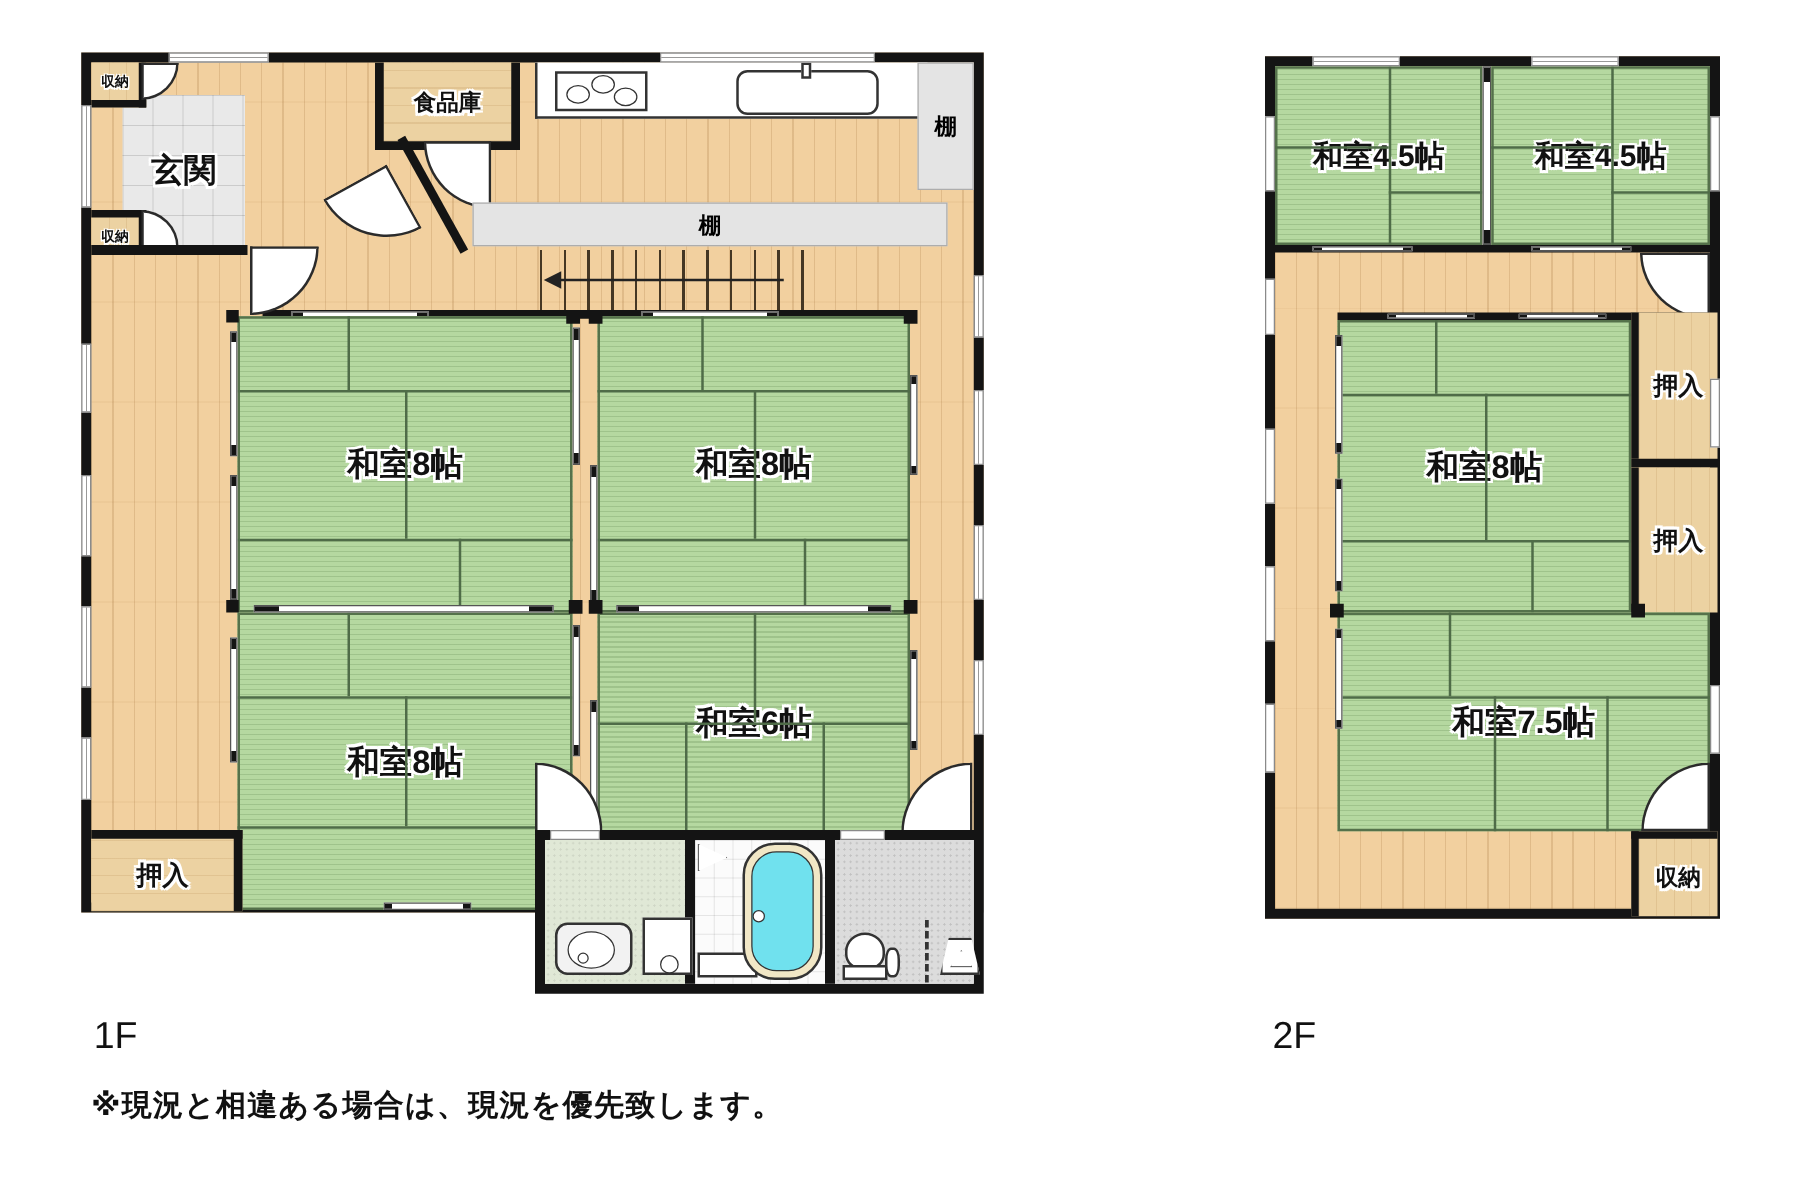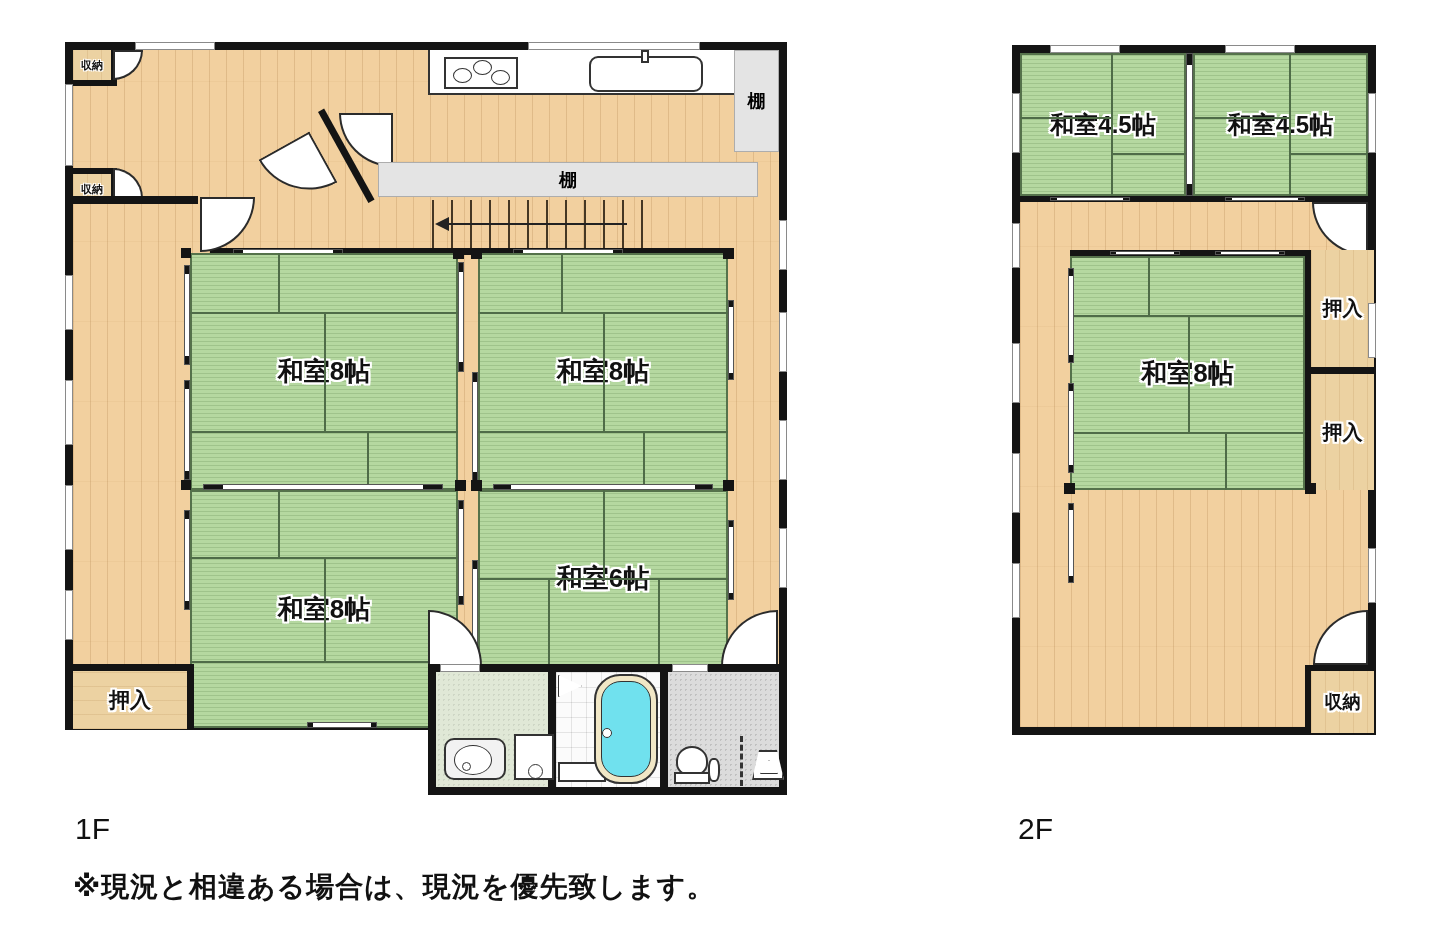--- a/index.html
+++ b/index.html
@@ -43,41 +43,47 @@
   .halo1{color:#111;font-weight:bold;
         text-shadow:-1px -1px 0 #fff,1px -1px 0 #fff,-1px 1px 0 #fff,1px 1px 0 #fff;}
   .cen{display:flex;align-items:center;justify-content:center;}
   .room-label{font-size:26px;white-space:nowrap;}
   .mid-label{font-size:21px;white-space:nowrap;}
   .sm-label{font-size:18px;white-space:nowrap;}
   .tiny-label{font-size:11px;white-space:nowrap;}
   .shelf{background:#e4e4e4;border:1px solid #adadad;box-sizing:border-box;}
   .fixture{position:absolute;box-sizing:border-box;border:2px solid #333;background:#fff;}
   .plain{color:#111;font-size:30px;font-weight:500;}
-  .note{color:#111;font-size:28px;font-weight:600;letter-spacing:1px;}
+  .note{color:#111;font-size:24px;font-weight:600;letter-spacing:1px;}
 </style>
 </head>
 <body>
 
 <div id="canvas">
 
   <div class="plan wood" style="left:65px;top:42px;width:706px;height:672px;">
 
+    <div class="abs tile cen" style="left:25px;top:26px;width:98px;height:120px;">
+      <span class="room-label halo">玄関</span>
+    </div>
 
     <div class="abs closet cen" style="left:0;top:0;width:38px;height:30px;border-right:6px solid #141414;border-bottom:6px solid #141414;">
       <span class="tiny-label halo1">収納</span>
     </div>
     <div class="arc" style="left:40px;top:0;width:30px;height:30px;border-radius:0 0 100% 0;"></div>
     <div class="win v" style="left:-8px;top:34px;width:8px;height:82px;"></div>
     <div class="abs closet cen" style="left:0;top:118px;width:38px;height:30px;border-right:6px solid #141414;border-top:6px solid #141414;">
       <span class="tiny-label halo1">収納</span>
     </div>
     <div class="arc" style="left:40px;top:118px;width:30px;height:30px;border-radius:0 100% 0 0;"></div>
     <div class="wall" style="left:0;top:146px;width:125px;height:8px;"></div>
 
+    <div class="abs closetH cen" style="left:227px;top:0;width:102px;height:63px;border-left:7px solid #141414;border-right:7px solid #141414;border-bottom:7px solid #141414;">
+      <span class="sm-label halo">食品庫</span>
+    </div>
     <div class="arc" style="left:266px;top:63px;width:54px;height:54px;border-radius:0 0 0 100%;"></div>
 
     <div class="abs" style="left:245px;top:62px;width:7px;height:104px;background:#141414;transform-origin:0 0;transform:rotate(-29deg);"></div>
     <div class="arc" style="left:196px;top:92px;width:58px;height:58px;border-radius:0 0 0 100%;transform:rotate(-29deg);"></div>
 
     <div class="abs" style="left:355px;top:0;width:314px;height:45px;background:#fff;border-left:2px solid #333;border-bottom:2px solid #333;box-sizing:border-box;"></div>
     <div class="fixture" style="left:371px;top:7px;width:74px;height:32px;">
       <div class="abs" style="left:7px;top:9px;width:17px;height:13px;border:1.5px solid #333;border-radius:50%;"></div>
       <div class="abs" style="left:27px;top:1px;width:17px;height:13px;border:1.5px solid #333;border-radius:50%;"></div>
       <div class="abs" style="left:45px;top:11px;width:17px;height:13px;border:1.5px solid #333;border-radius:50%;"></div>
@@ -242,20 +248,27 @@
     <div class="fusuma v" style="left:48px;top:215px;width:6px;height:95px;"></div>
     <div class="fusuma v" style="left:48px;top:330px;width:6px;height:90px;"></div>
     <div class="abs closet cen" style="left:285px;top:197px;width:63px;height:117px;border-left:6px solid #141414;">
       <span class="mid-label halo" style="font-size:20px;">押入</span>
     </div>
     <div class="wall" style="left:285px;top:314px;width:63px;height:7px;"></div>
     <div class="abs closet cen" style="left:285px;top:321px;width:63px;height:116px;border-left:6px solid #141414;">
       <span class="mid-label halo" style="font-size:20px;">押入</span>
     </div>
 
+    <div class="abs tatami cen" style="left:50px;top:437px;width:298px;height:175px;">
+      <div class="ml" style="left:0;top:38%;width:100%;height:2px;"></div>
+      <div class="ml" style="left:30%;top:0;width:2px;height:38%;"></div>
+      <div class="ml" style="left:42%;top:38%;width:2px;height:62%;"></div>
+      <div class="ml" style="left:72%;top:38%;width:2px;height:62%;"></div>
+      <span class="room-label halo">和室7.5帖</span>
+    </div>
     <div class="fusuma v" style="left:48px;top:450px;width:6px;height:80px;"></div>
     <div class="stub" style="left:44px;top:430px;width:11px;height:11px;"></div>
     <div class="stub" style="left:285px;top:430px;width:11px;height:11px;"></div>
     <div class="arc" style="left:293px;top:557px;width:55px;height:55px;border-radius:100% 0 0 0;"></div>
 
     <div class="abs closet cen" style="left:285px;top:612px;width:63px;height:62px;border-left:6px solid #141414;border-top:6px solid #141414;">
       <span class="sm-label halo">収納</span>
     </div>
 
     <div class="win h" style="left:30px;top:-8px;width:70px;height:8px;"></div>

